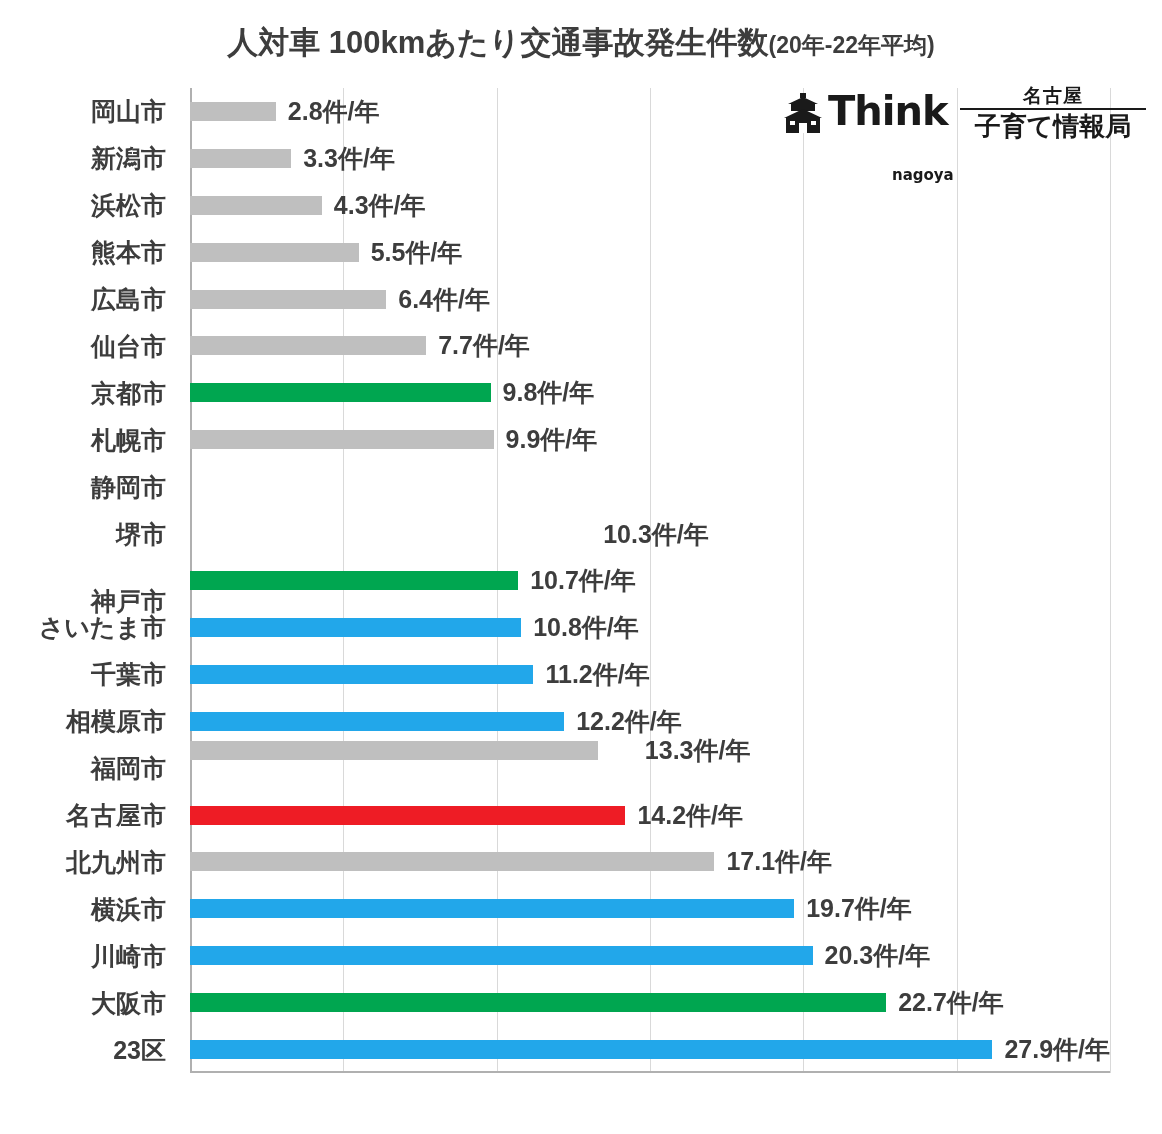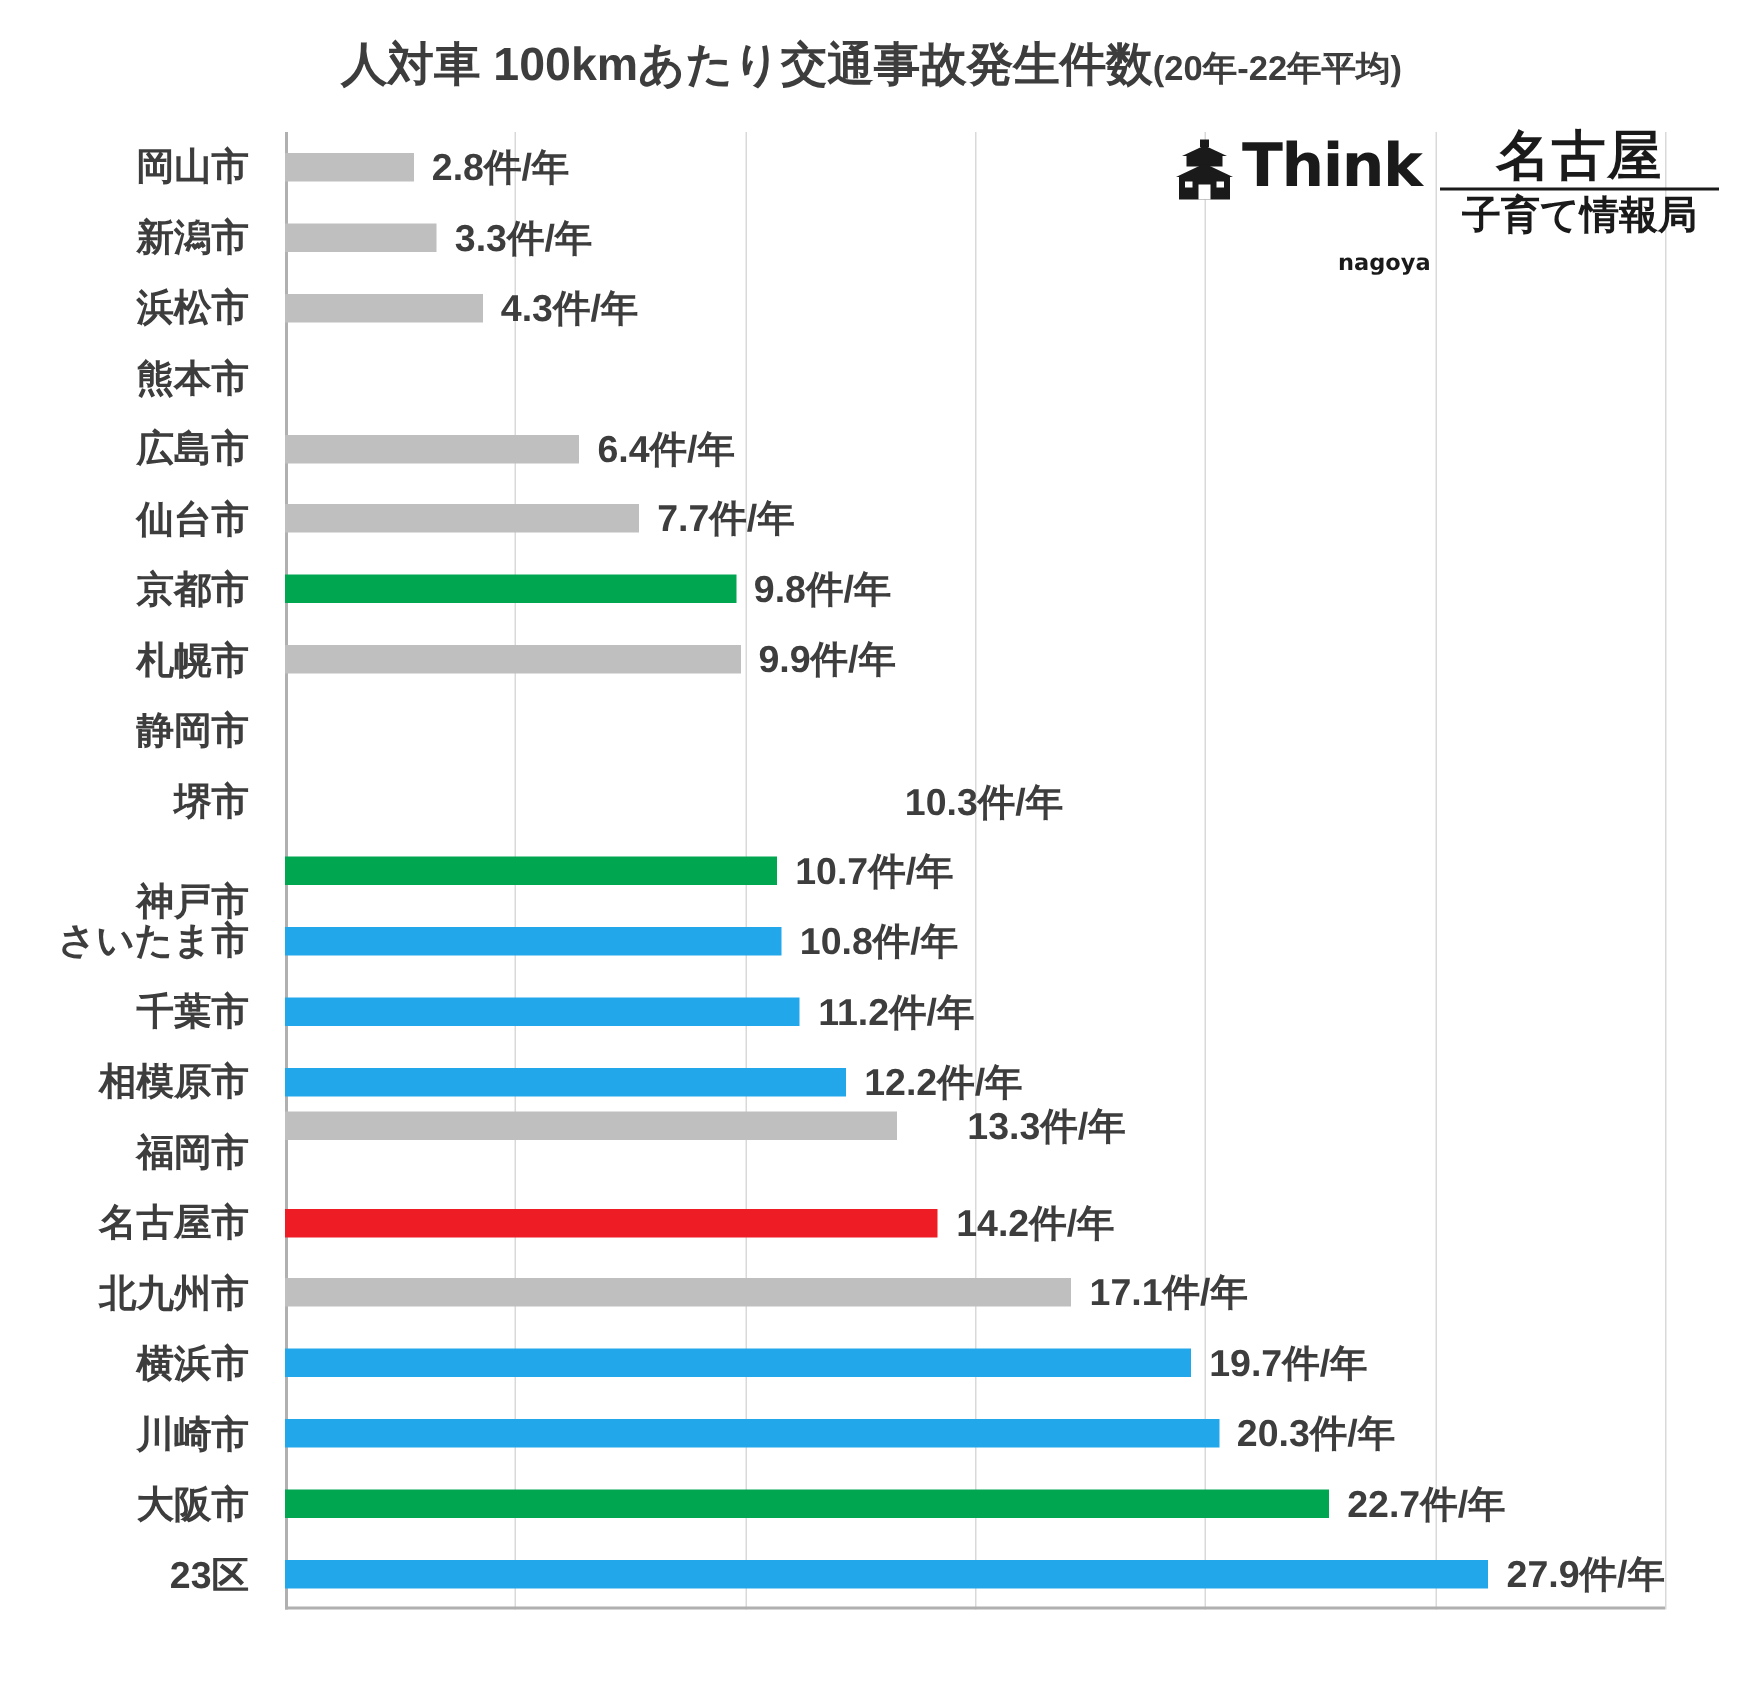--- a/index.html
+++ b/index.html
@@ -157,21 +157,21 @@
     margin-top: 43px;
   }
   .logo-kosodate {
     position: absolute;
     left: 955px;
     top: 86px;
     width: 196px;
     text-align: center;
   }
   .logo-kosodate .line1 {
-    font-size: 36px;
+    font-size: 19px;
     font-weight: bold;
     color: #1a1a1a;
     letter-spacing: 1px;
     line-height: 1.0;
     text-align: center;
   }
   .logo-kosodate .rule {
     width: 186px;
     height: 2px;
     background: #1a1a1a;
@@ -235,20 +235,24 @@
           <span class="bar-value">2.8件/年</span>
         </div>
         <div class="row" style="top: 54.3571px; height: 32px;">
           <div class="bar" style="width: 101.2px; background: rgb(191, 191, 191);"></div>
           <span class="bar-value">3.3件/年</span>
         </div>
         <div class="row" style="top: 101.262px; height: 32px;">
           <div class="bar" style="width: 131.867px; background: rgb(191, 191, 191);"></div>
           <span class="bar-value">4.3件/年</span>
         </div>
+        <div class="row" style="top: 148.167px; height: 32px;">
+          <div class="bar" style="width: 168.667px; background: rgb(191, 191, 191);"></div>
+          <span class="bar-value">5.5件/年</span>
+        </div>
         <div class="row" style="top: 195.071px; height: 32px;">
           <div class="bar" style="width: 196.267px; background: rgb(191, 191, 191);"></div>
           <span class="bar-value">6.4件/年</span>
         </div>
         <div class="row" style="top: 241.976px; height: 32px;">
           <div class="bar" style="width: 236.133px; background: rgb(191, 191, 191);"></div>
           <span class="bar-value">7.7件/年</span>
         </div>
         <div class="row" style="top: 288.881px; height: 32px;">
           <div class="bar" style="width: 300.533px; background: rgb(0, 166, 80);"></div>

